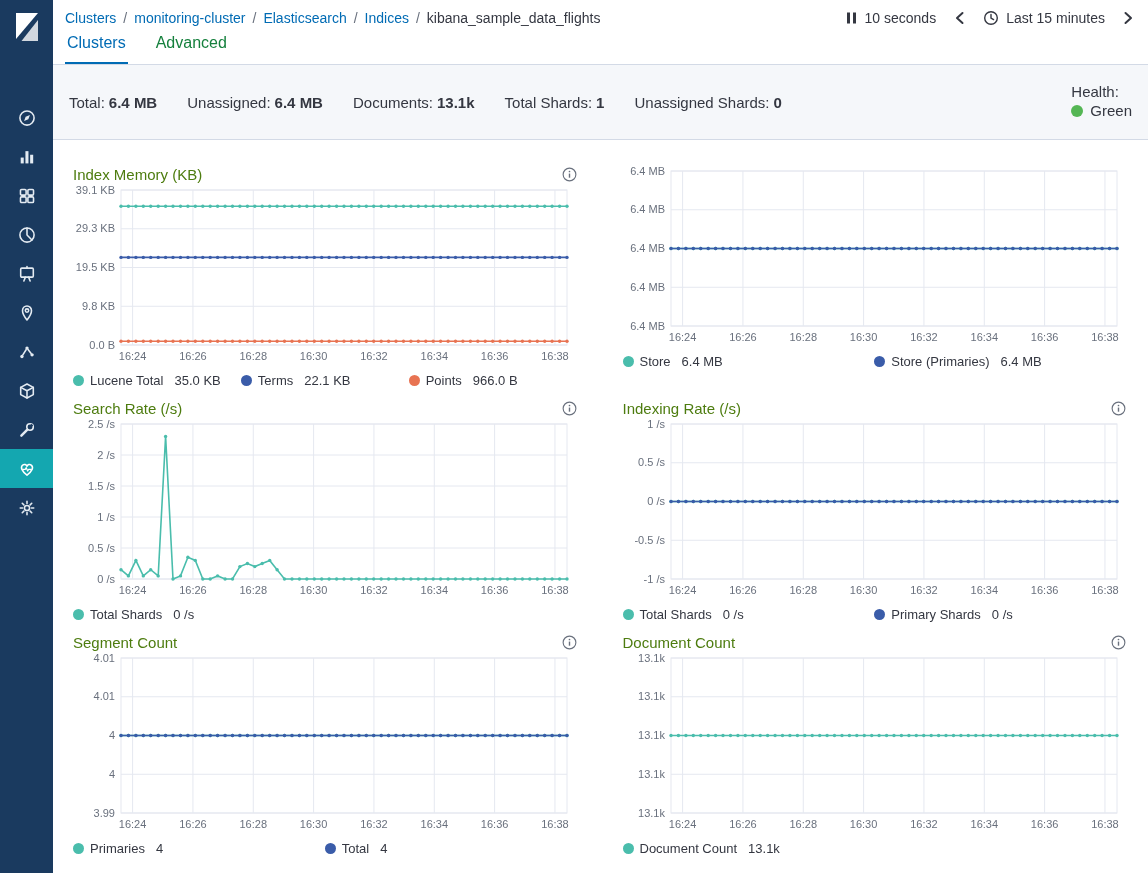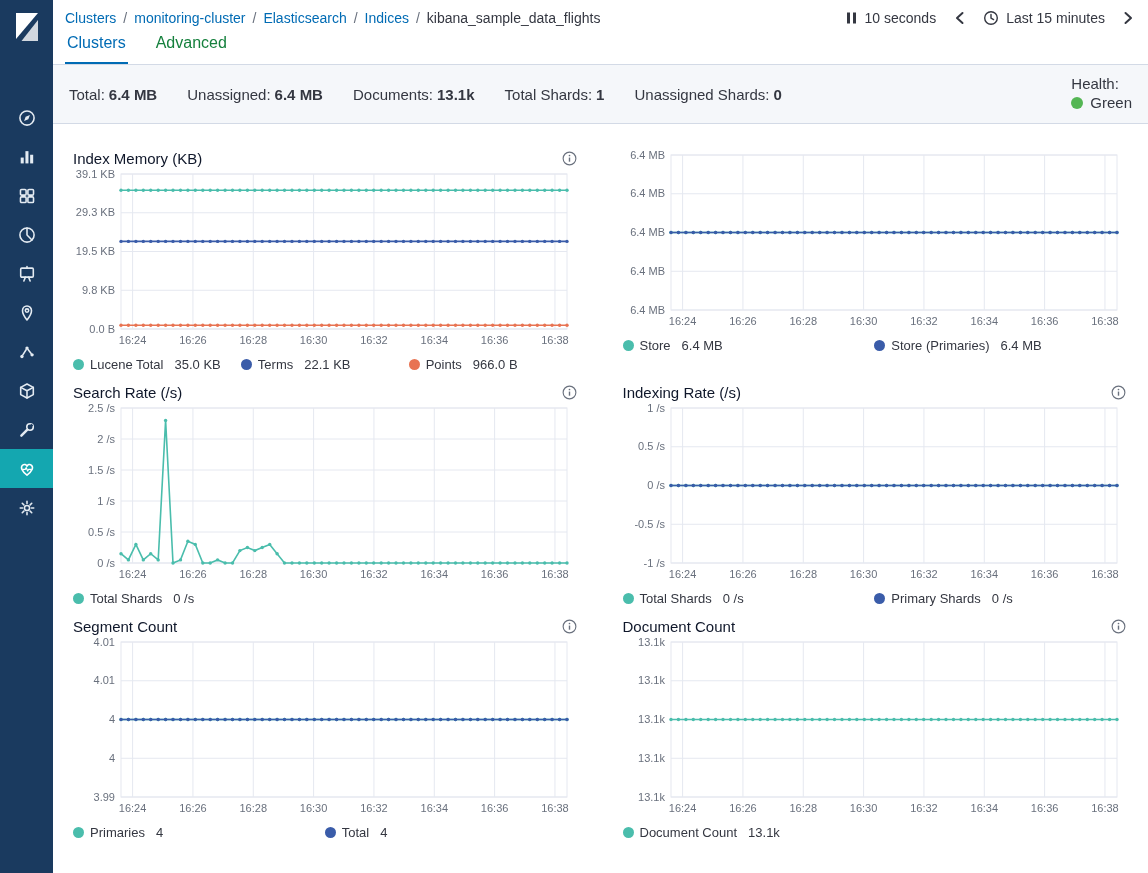--- a/index.html
+++ b/index.html
@@ -25,32 +25,32 @@
   .top-controls { display:flex; align-items:center; gap:18px; font-size:14px; }
   .top-controls button { background:none; border:none; font:inherit; color:#343741; cursor:pointer; display:flex; align-items:center; gap:7px; padding:0; }
 
   
   .tabs { display:flex; gap:26px; padding-left:12px; }
   .tab { font-size:16px; padding:6px 2px 10px; cursor:pointer; color:#15803d; border-bottom:2px solid transparent; }
   .tab.active { color:#006bb4; border-bottom-color:#006bb4; }
 
   
   .summary-bar { background:#f5f7fa; border-top:1px solid #d3dae6; border-bottom:1px solid #d3dae6;
-                 height:60px; padding:6px 16px; display:flex; justify-content:space-between; align-items:center; }
+                 height:76px; padding:6px 16px; display:flex; justify-content:space-between; align-items:center; }
   .stats { display:flex; gap:30px; font-size:15px; }
   .stat-value { font-weight:bold; margin-left:4px; }
   .health { font-size:15px; line-height:1.25; }
   .health-row { display:flex; align-items:center; gap:7px; }
   .health .dot { width:12px; height:12px; border-radius:50%; display:inline-block; }
 
   
   .charts { display:grid; grid-template-columns:1fr 1fr; column-gap:46px; padding:26px 22px 0 20px; }
   .chart { margin-bottom:12px; }
   .chart-header { display:flex; justify-content:space-between; align-items:center; margin-bottom:2px; }
-  .chart-title { font-size:15px; font-weight:normal; color:#0f172a; }
+  .chart-title { font-size:15px; font-weight:normal; color:#4d7c0f; }
   .info-icon { display:flex; cursor:pointer; }
   .legend { display:flex; font-size:13px; color:#343741; margin-top:0; }
   .legend-item { flex:1; display:flex; align-items:center; gap:6px; cursor:pointer; }
   .legend-dot { width:11px; height:11px; border-radius:50%; flex-shrink:0; }
   .legend-value { margin-left:5px; }
   svg text { font-family:"Liberation Sans", sans-serif; }
 </style>
 </head>
 <body>
 

